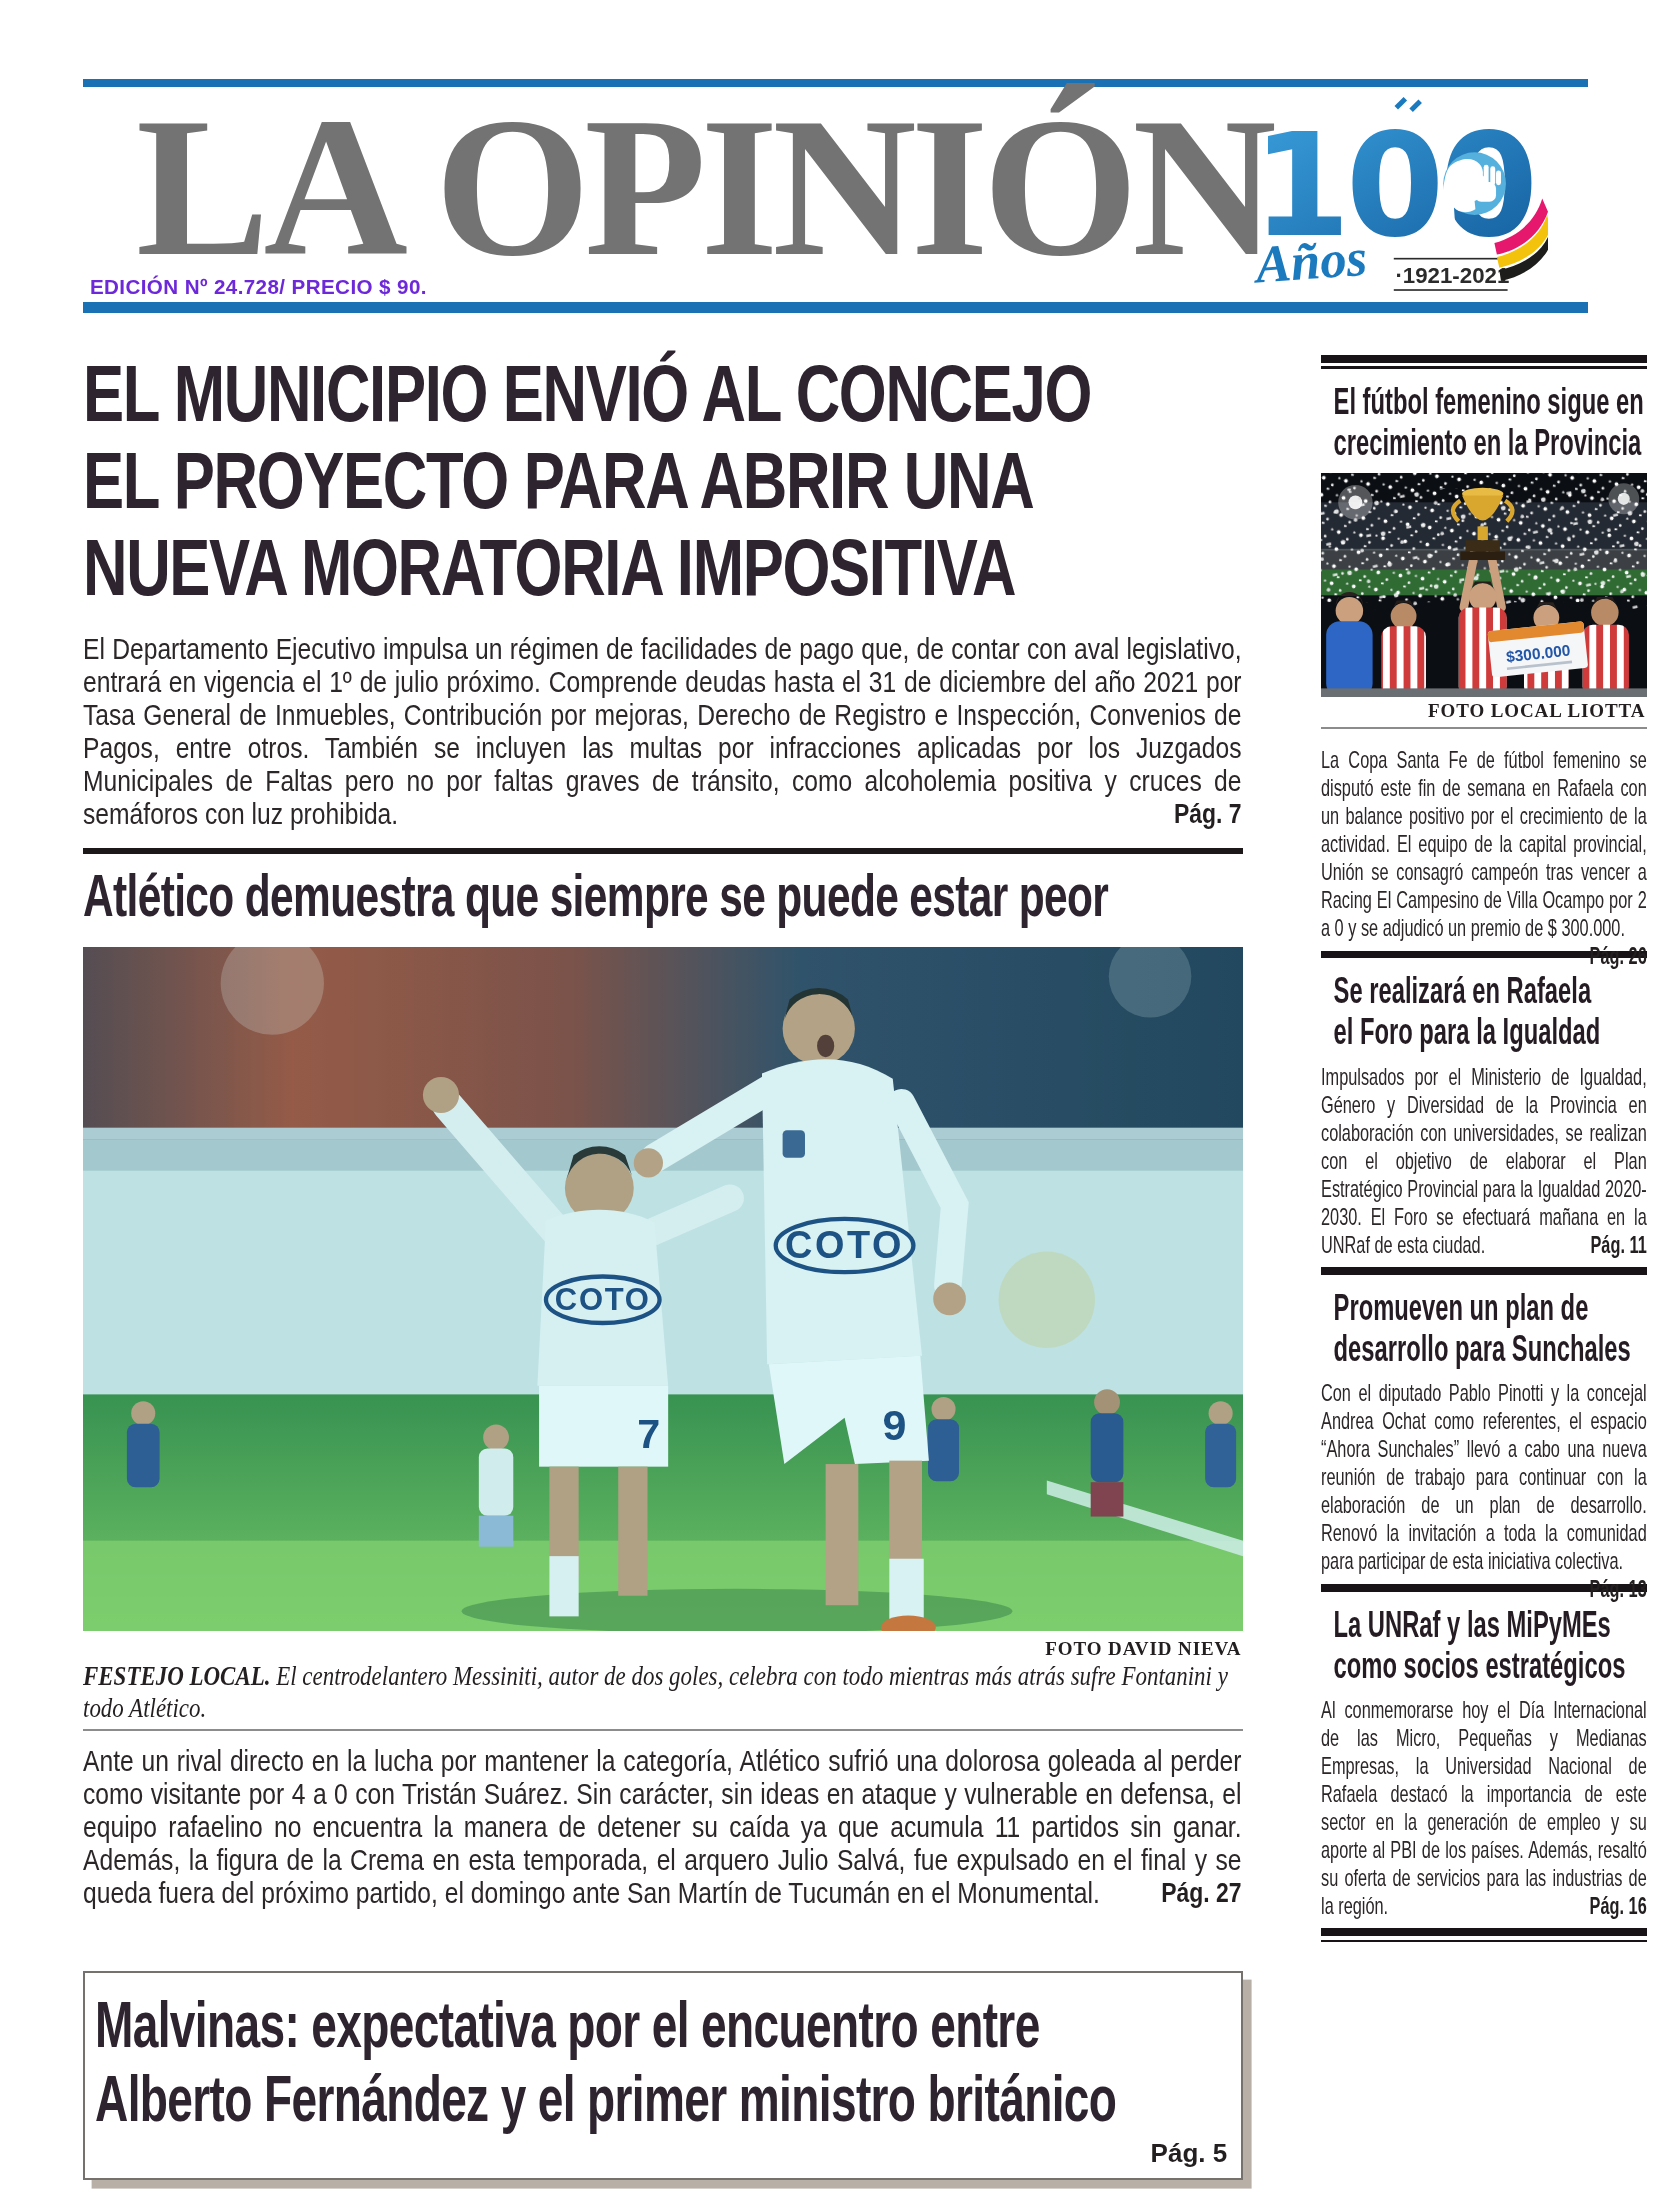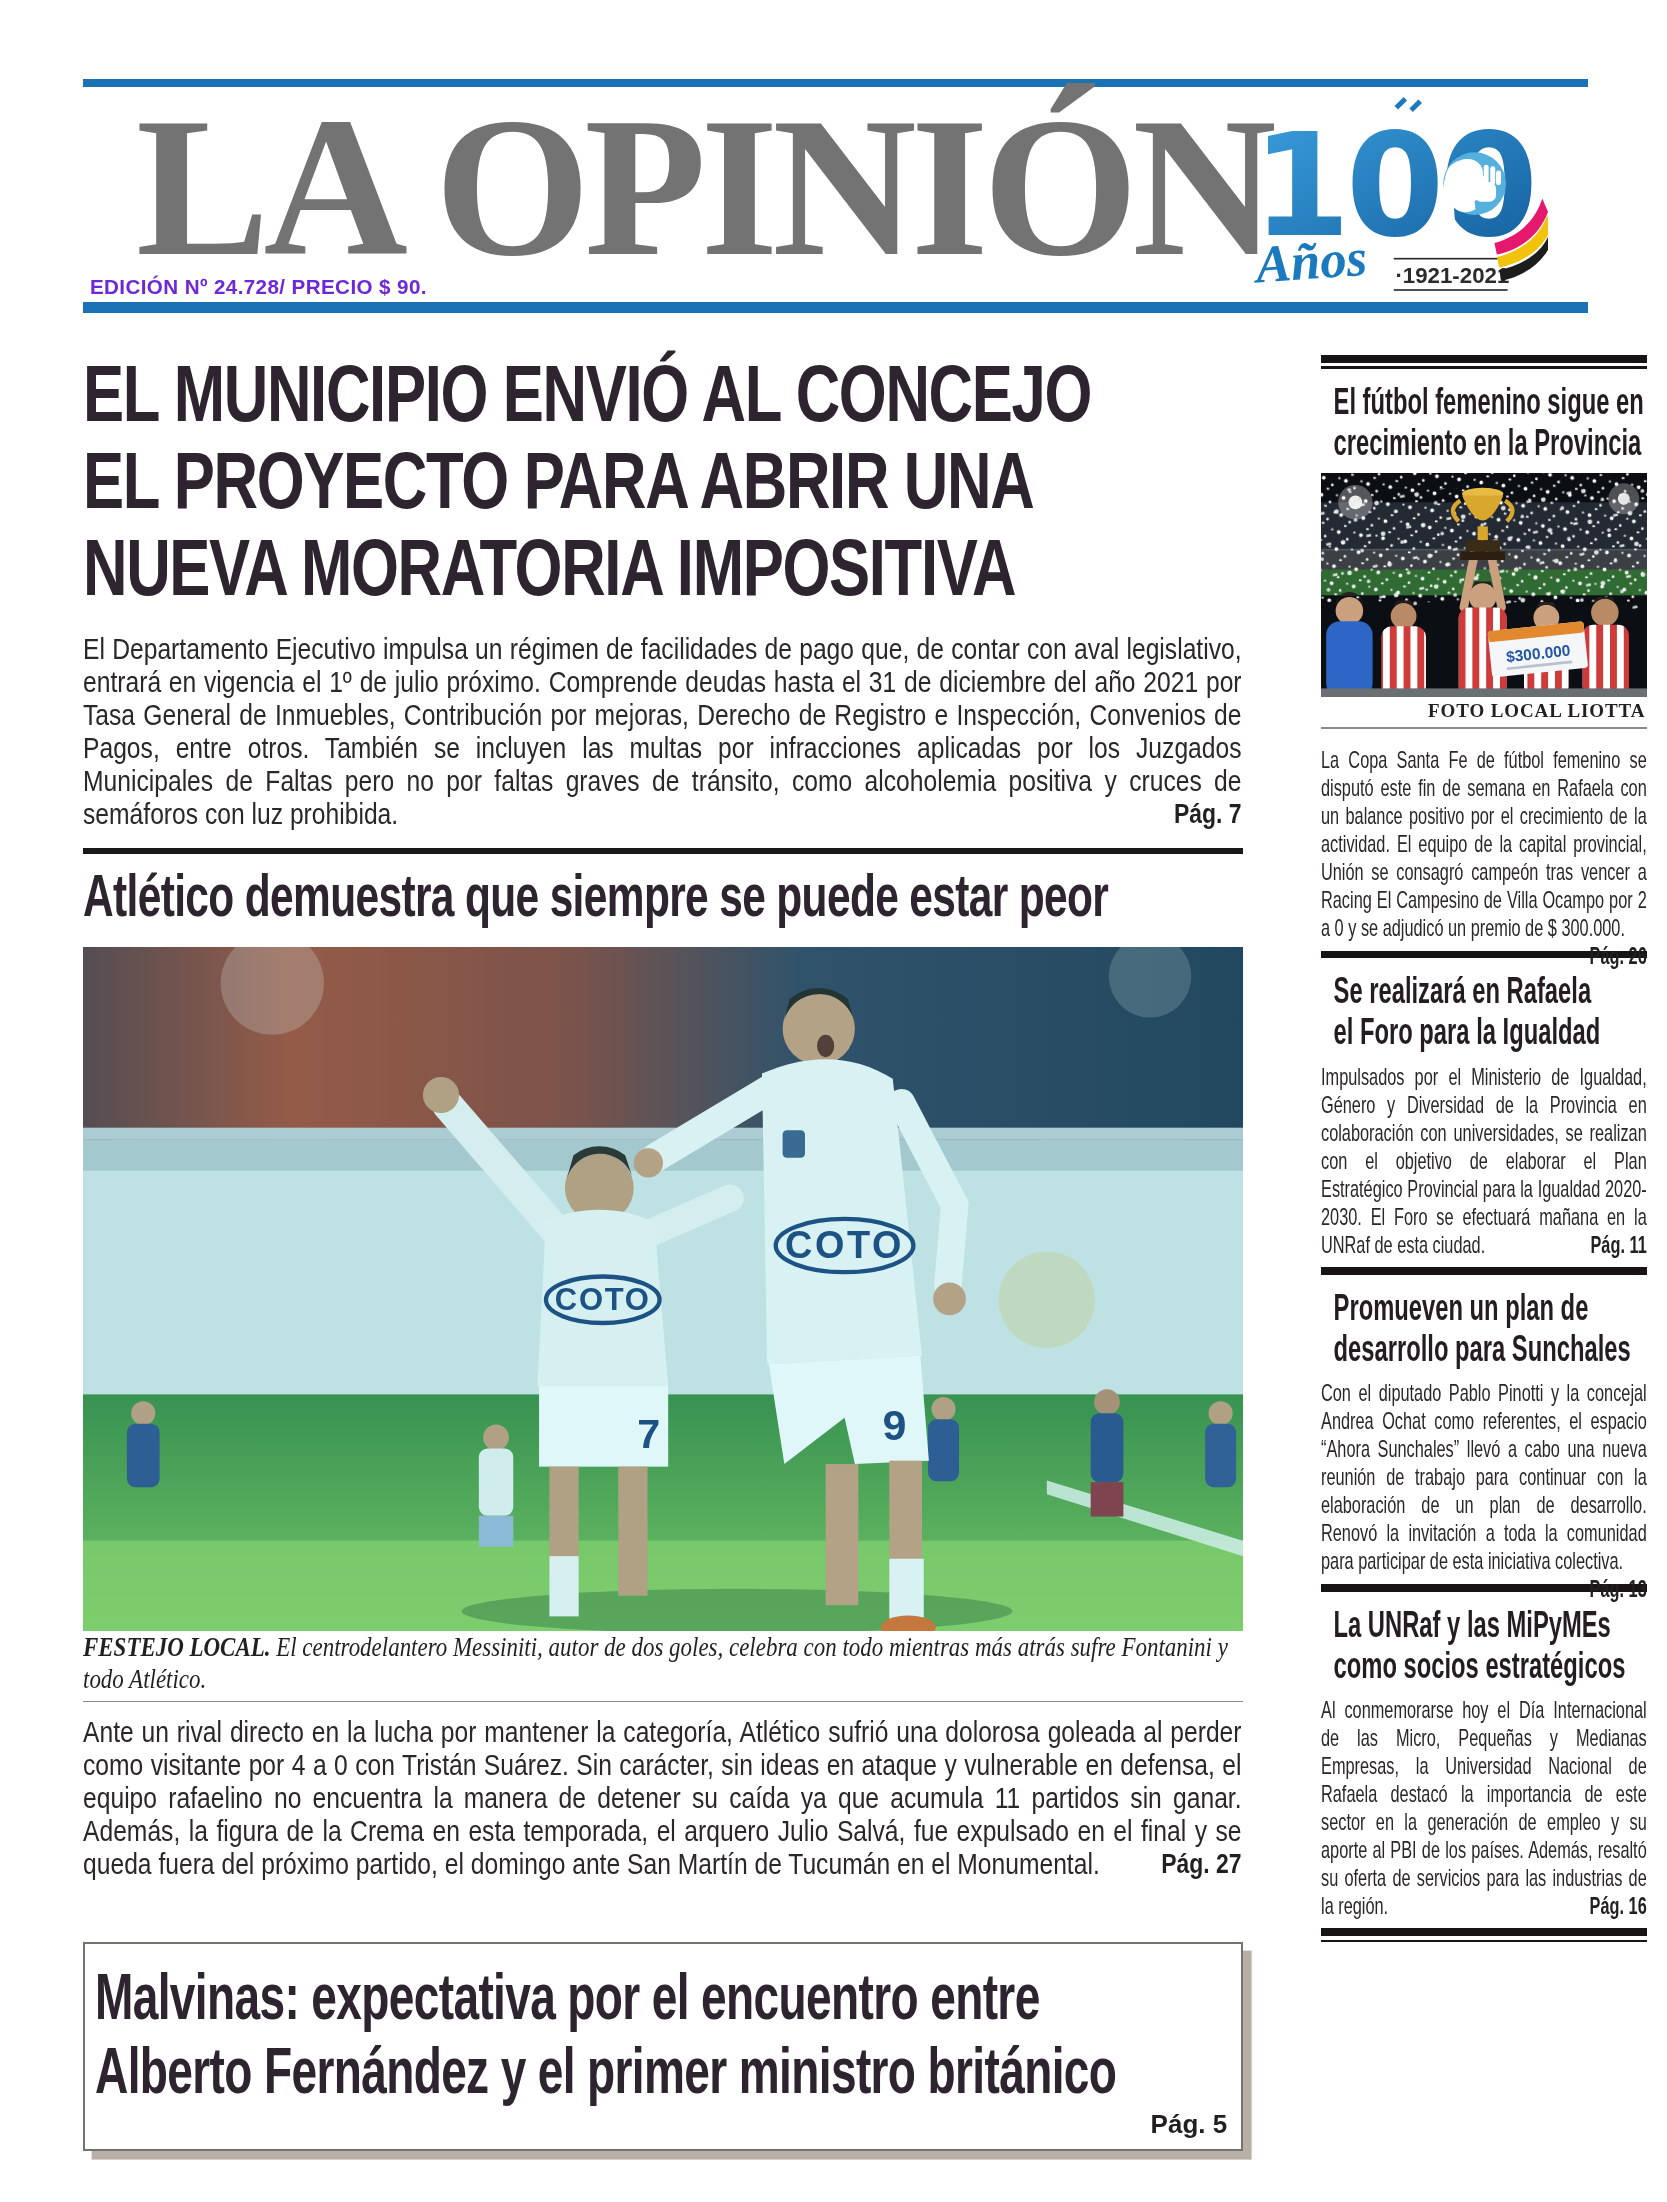--- a/index.html
+++ b/index.html
@@ -218,20 +218,21 @@
             <rect x="8" y="506" width="38" height="164" fill="#cb9d78"></rect>
             <rect x="82" y="502" width="38" height="132" fill="#cb9d78"></rect>
             <rect x="82" y="616" width="40" height="74" fill="#f6f8f7"></rect>
             <ellipse cx="104" cy="696" rx="32" ry="14" fill="#e06a28"></ellipse>
           </g>
 
           <rect x="0" y="0" width="1348" height="795" fill="#25c7d8" opacity=".14"></rect>
         </svg>
       </figure>
 
+      <div class="photo-credit">FOTO DAVID NIEVA</div>
       <p class="caption-main squeeze sq-bm"><b class="cap-lead">FESTEJO LOCAL.</b> <span>El centrodelantero Messiniti, autor de dos goles, celebra con todo mientras más atrás sufre Fontanini y todo Atlético.</span></p>
       <div class="rule-thin"></div>
 
       <p class="body-main body-2 squeeze sq-bm"><span>Ante un rival directo en la lucha por mantener la categoría, Atlético sufrió una dolorosa goleada al perder como visitante por 4 a 0 con Tristán Suárez. Sin carácter, sin ideas en ataque y vulnerable en defensa, el equipo rafaelino no encuentra la manera de detener su caída ya que acumula 11 partidos sin ganar. Además, la figura de la Crema en esta temporada, el arquero Julio Salvá, fue expulsado en el final y se queda fuera del próximo partido, el domingo ante San Martín de Tucumán en el Monumental.</span><span class="pgref">Pág. 27</span></p>
 
       <section class="malvinas-box">
         <h3 class="box-headline squeeze sq-box">
           <div>Malvinas: expectativa por el encuentro entre</div>
           <div>Alberto Fernández y el primer ministro británico</div>
         </h3>

